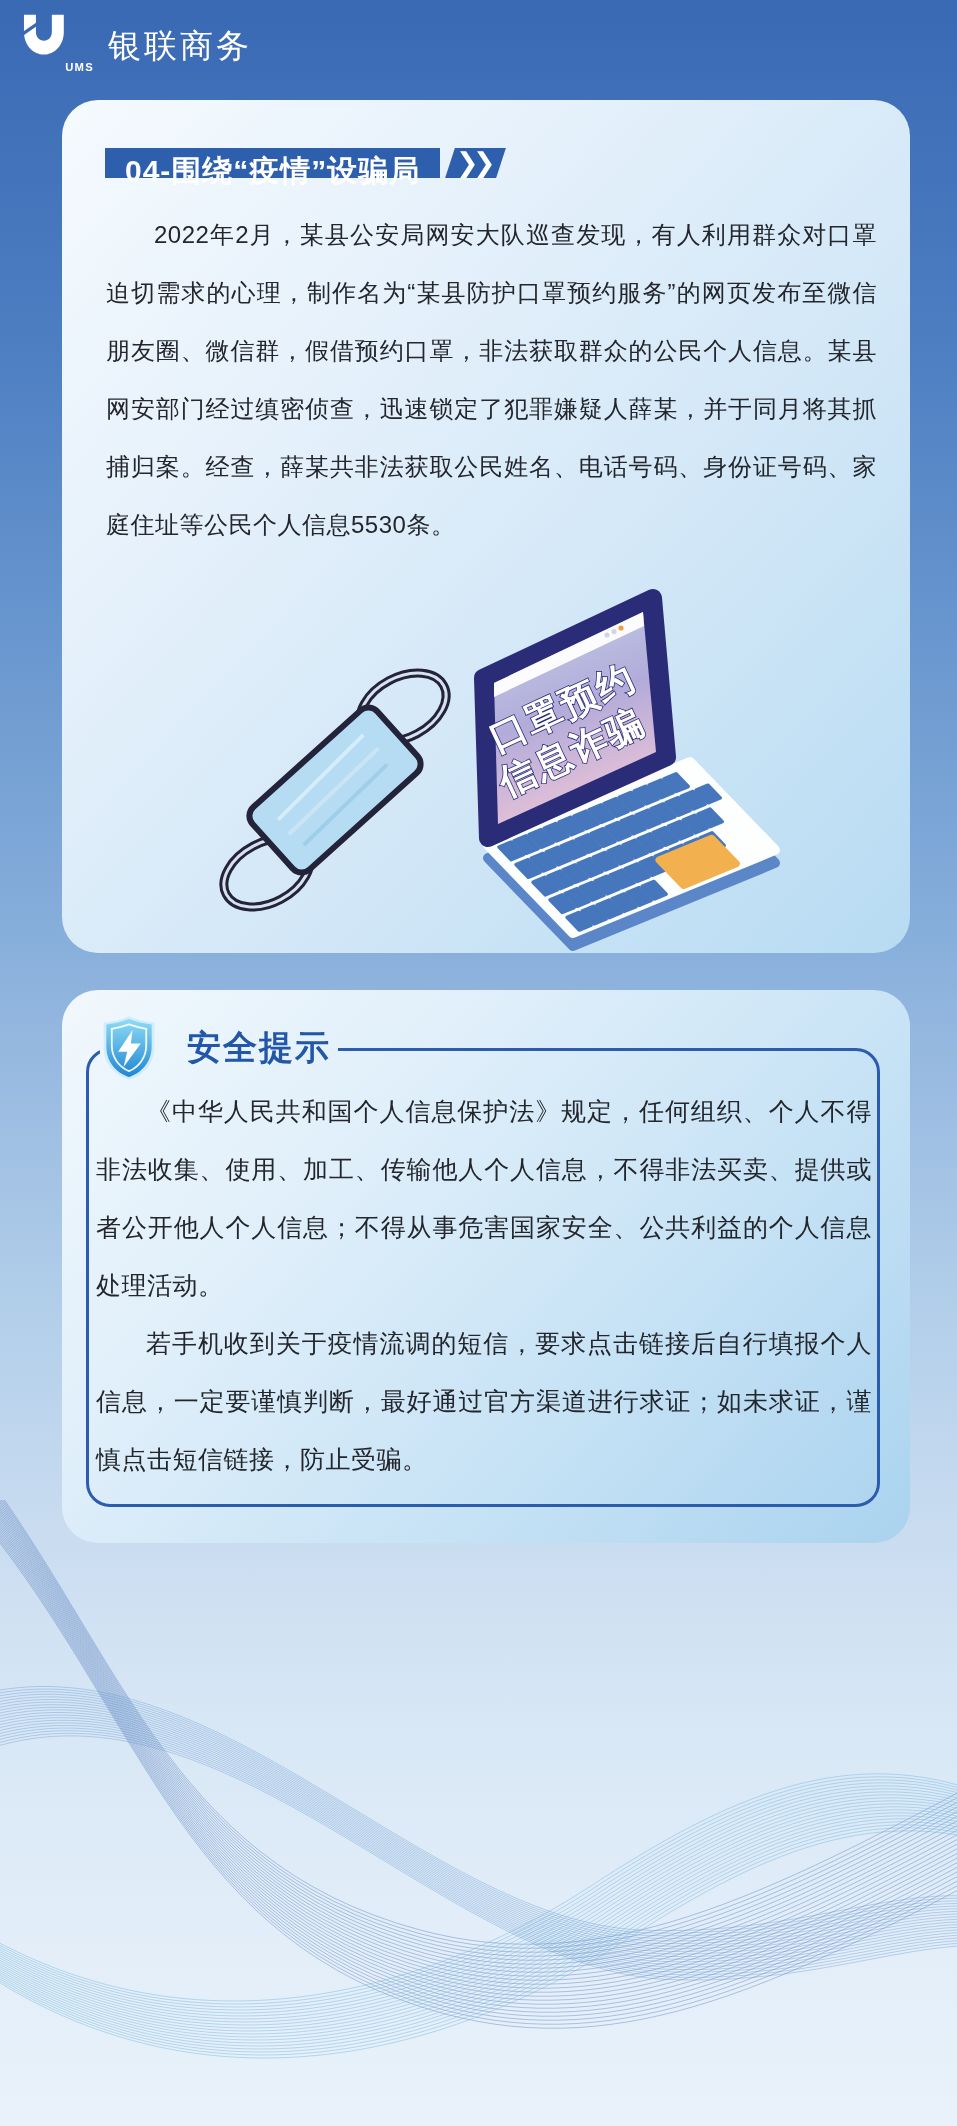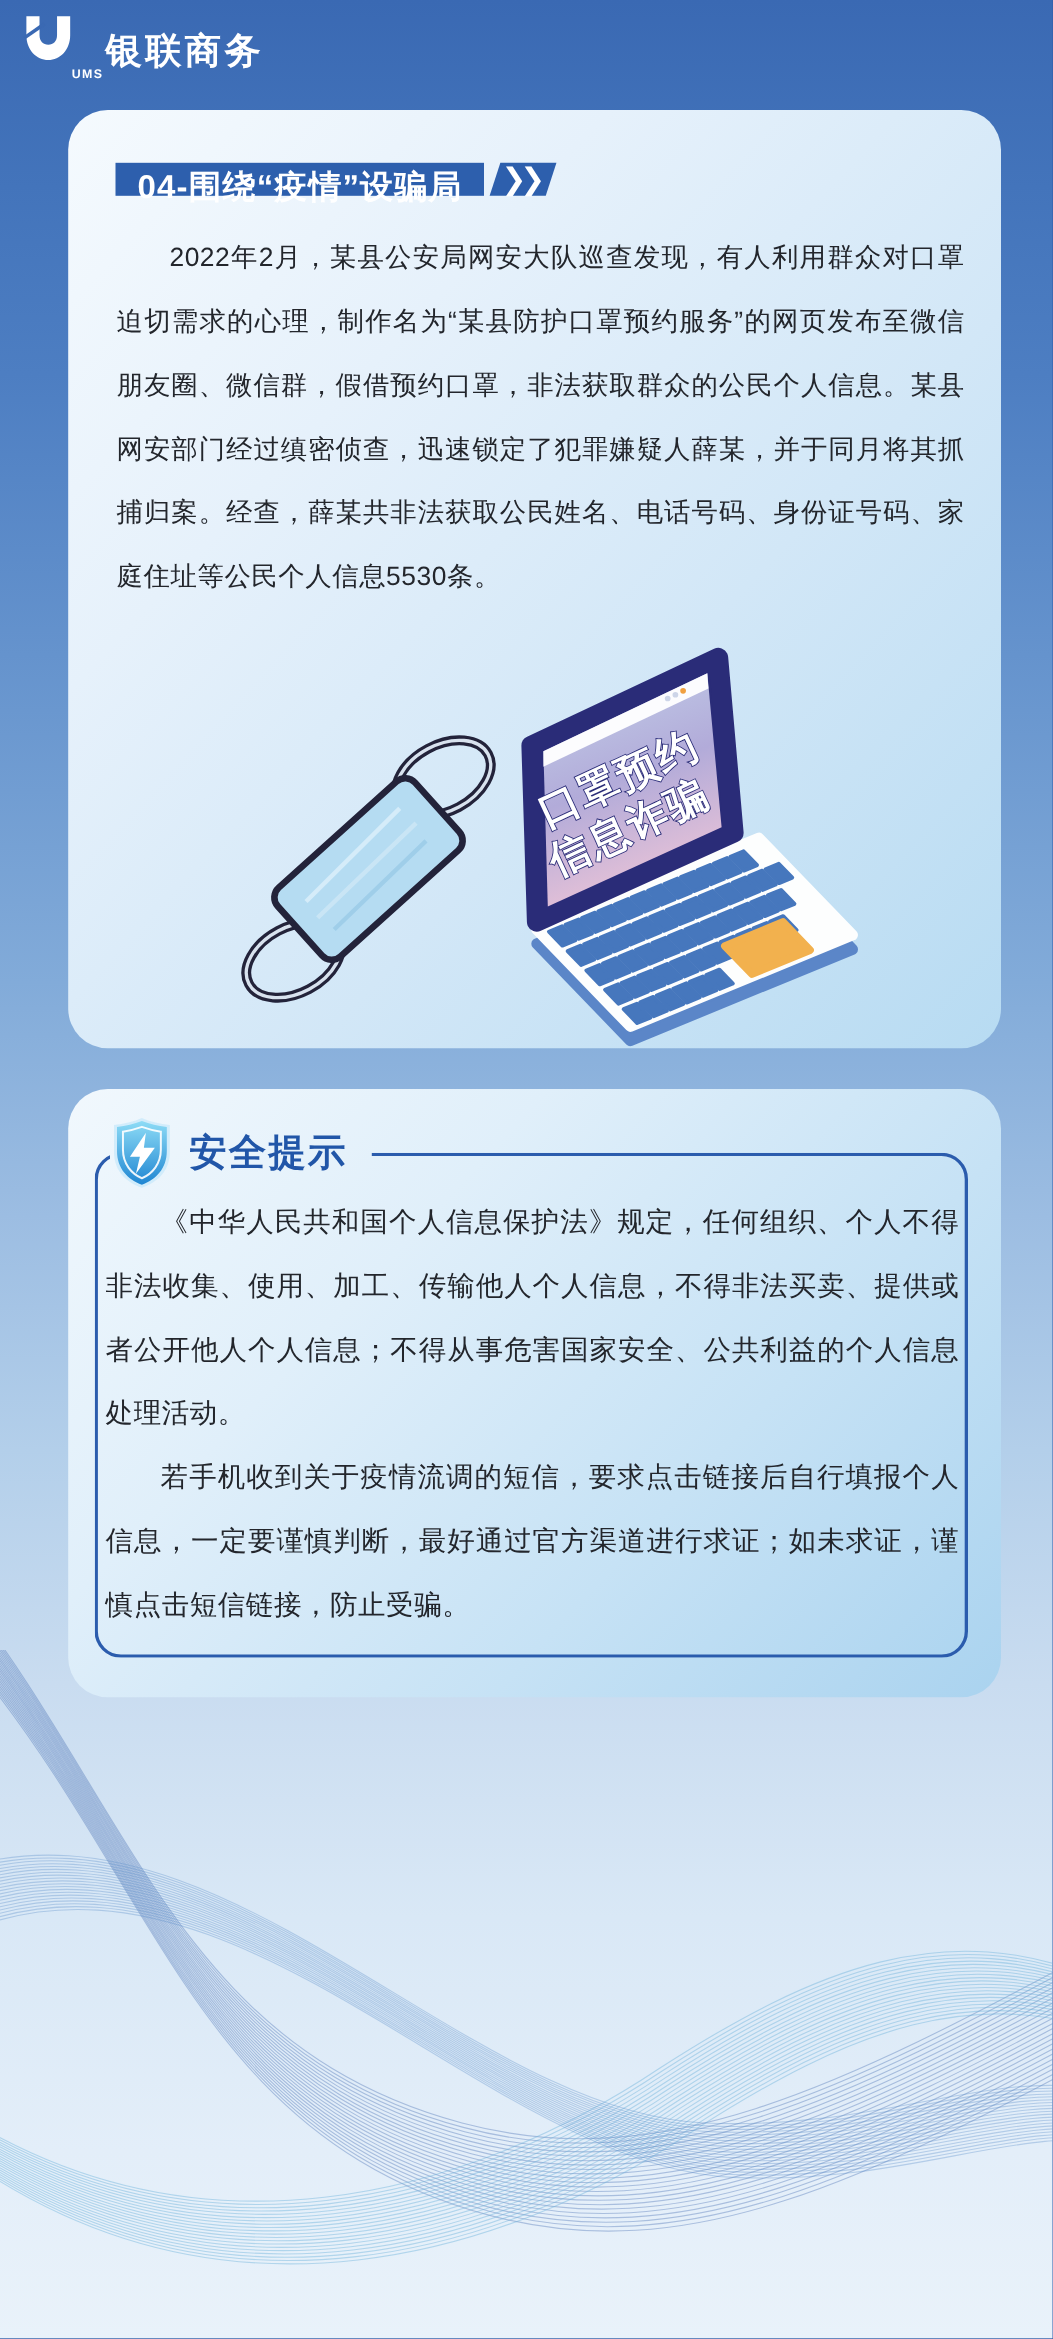--- a/index.html
+++ b/index.html
@@ -2,38 +2,38 @@
 <html><head>
 <meta charset="utf-8">
 <style>
   html,body{margin:0;padding:0;background:#2f5da8;}
   .page{position:relative;width:957px;height:2126px;margin:0 auto;overflow:hidden;
     font-family:"Liberation Sans","DejaVu Sans",sans-serif;
     background:linear-gradient(180deg,#3a69b3 0%,#4374bb 8%,#4d7ec2 16%,#6593cd 28%,#82abd9 42%,#9cbde2 52%,#b3cfea 62%,#c9dcf0 72%,#d9e8f6 82%,#e3eef9 92%,#e9f2fa 100%);}
   
   .header{position:absolute;left:0;top:0;width:100%;height:128px;}
   .logo{position:absolute;left:20px;top:12px;}
-  .brand{position:absolute;left:96px;top:24px;font-size:33px;font-weight:bold;color:#ffffff;letter-spacing:3px;}
+  .brand{position:absolute;left:108px;top:24px;font-size:33px;font-weight:normal;color:#ffffff;letter-spacing:3px;}
   
   .case-card{position:absolute;left:62px;top:100px;width:848px;height:853px;border-radius:36px;
     background:linear-gradient(133deg,#f5fafe 0%,#e6f1fb 30%,#d2e7f7 62%,#b7dbf2 100%);}
   .case-badge-row{position:absolute;left:43px;top:48px;height:30px;display:flex;align-items:stretch;}
   .case-badge{background:#2d5fad;color:#fff;font-size:30px;font-weight:bold;line-height:46px;padding:0 20px;letter-spacing:1px;}
   .badge-tail{margin-left:10px;background:#2d5fad;transform:skewX(-18deg);display:flex;align-items:center;padding:0 9px;}
   .badge-tail span{display:inline-block;color:#fff;font-size:27px;font-weight:bold;transform:skewX(18deg);margin:0 -3px;line-height:46px;}
   .case-paragraph{position:absolute;left:44px;right:33px;top:106px;font-size:24px;line-height:58px;
     color:#23262c;text-align:justify;text-indent:2em;letter-spacing:.5px;font-weight:500;}
   .case-illustration{position:absolute;left:0;top:475px;width:848px;height:378px;}
   
   .tip-card{position:absolute;left:62px;top:990px;width:848px;height:553px;border-radius:36px;
     background:linear-gradient(133deg,#f1f8fd 0%,#e0effa 32%,#c6e2f5 66%,#aad3ef 100%);}
   .tip-frame{position:absolute;left:24px;right:30px;top:58px;bottom:36px;}
   .tip-frame::before{content:"";position:absolute;inset:0;border:3px solid #2b5cad;border-radius:24px;
     clip-path:polygon(0 0,14px 0,14px 38px,252px 38px,252px 0,100% 0,100% 100%,0 100%);}
-  .tip-legend{position:absolute;left:14px;top:-33px;height:66px;display:flex;align-items:center;gap:14px;}
+  .tip-legend{position:absolute;left:14px;top:-33px;height:66px;display:flex;align-items:center;gap:29px;}
   .tip-title{font-size:34px;font-weight:bold;color:#2156a8;letter-spacing:2px;padding-right:6px;}
   .tip-text{position:absolute;left:10px;right:8px;top:34px;}
   .tip-text p{margin:0;font-size:25px;line-height:58px;color:#23262c;text-align:justify;text-indent:2em;letter-spacing:.5px;font-weight:500;}
   
   .waves{position:absolute;left:0;top:1500px;width:957px;height:626px;}
 </style>
 </head>
 <body>
 
 <div class="page">

